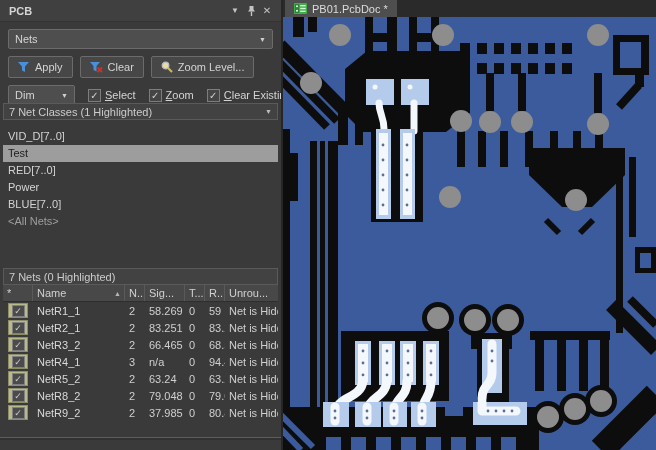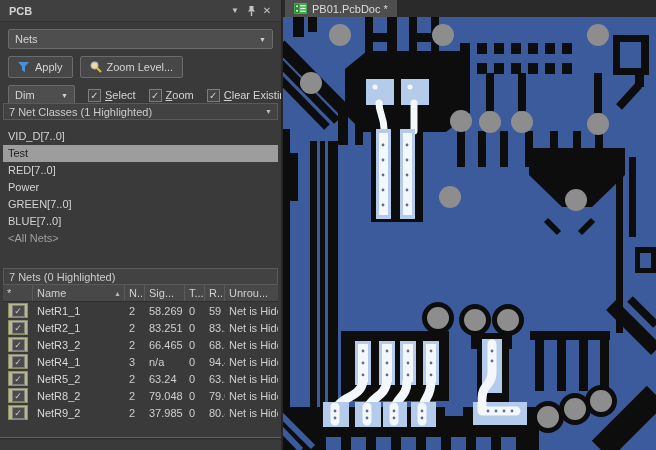--- a/index.html
+++ b/index.html
@@ -126,20 +126,27 @@
     </div>
 
     <div class="btnrow">
       <div class="btn">
         <svg width="12" height="11" viewBox="0 0 12 11">
             <path d="M0,0 H11 L7,4.5 V10 L4,8.5 V4.5 Z" fill="var(--accent-blue,#4a90d9)"></path>
           </svg>
         <span>Apply</span>
       </div>
       <div class="btn">
+        <svg width="13" height="11" viewBox="0 0 13 11">
+            <path d="M0,0 H10 L6.5,4 V9.5 L3.5,8 V4 Z" fill="var(--accent-blue,#4a90d9)"></path>
+            <path d="M7.5,5.5 L12,10 M12,5.5 L7.5,10" stroke="var(--accent-red,#c4342e)" stroke-width="2"></path>
+          </svg>
+        <span>Clear</span>
+      </div>
+      <div class="btn">
         <svg width="12" height="12" viewBox="0 0 12 12">
             <circle cx="4.5" cy="4.5" r="3.3" fill="#e8dd9c" stroke="#bdbdbd" stroke-width="1.3"></circle>
             <line x1="7" y1="7" x2="11" y2="11" stroke="var(--accent-gold,#d4b84a)" stroke-width="2.2"></line>
           </svg>
         <span>Zoom Level...</span>
       </div>
     </div>
 
     <div class="dimrow">
       <div class="dd dd-dim">
@@ -163,21 +170,20 @@
     <div class="strip strip-classes">
       <span>7 Net Classes (1 Highlighted)</span>
       <span class="arrow">▼</span>
     </div>
 
     <div class="clslist">
       <div class="cls">VID_D[7..0]</div>
       <div class="cls selected">Test</div>
       <div class="cls">RED[7..0]</div>
       <div class="cls">Power</div>
-      <div class="cls">GREEN[7..0]</div>
       <div class="cls">BLUE[7..0]</div>
       <div class="cls allnets">&lt;All Nets&gt;</div>
     </div>
 
     <div class="strip strip-nets">
       <span>7 Nets (0 Highlighted)</span>
     </div>
 
     <div class="ntable">
       <div class="trow thead">

